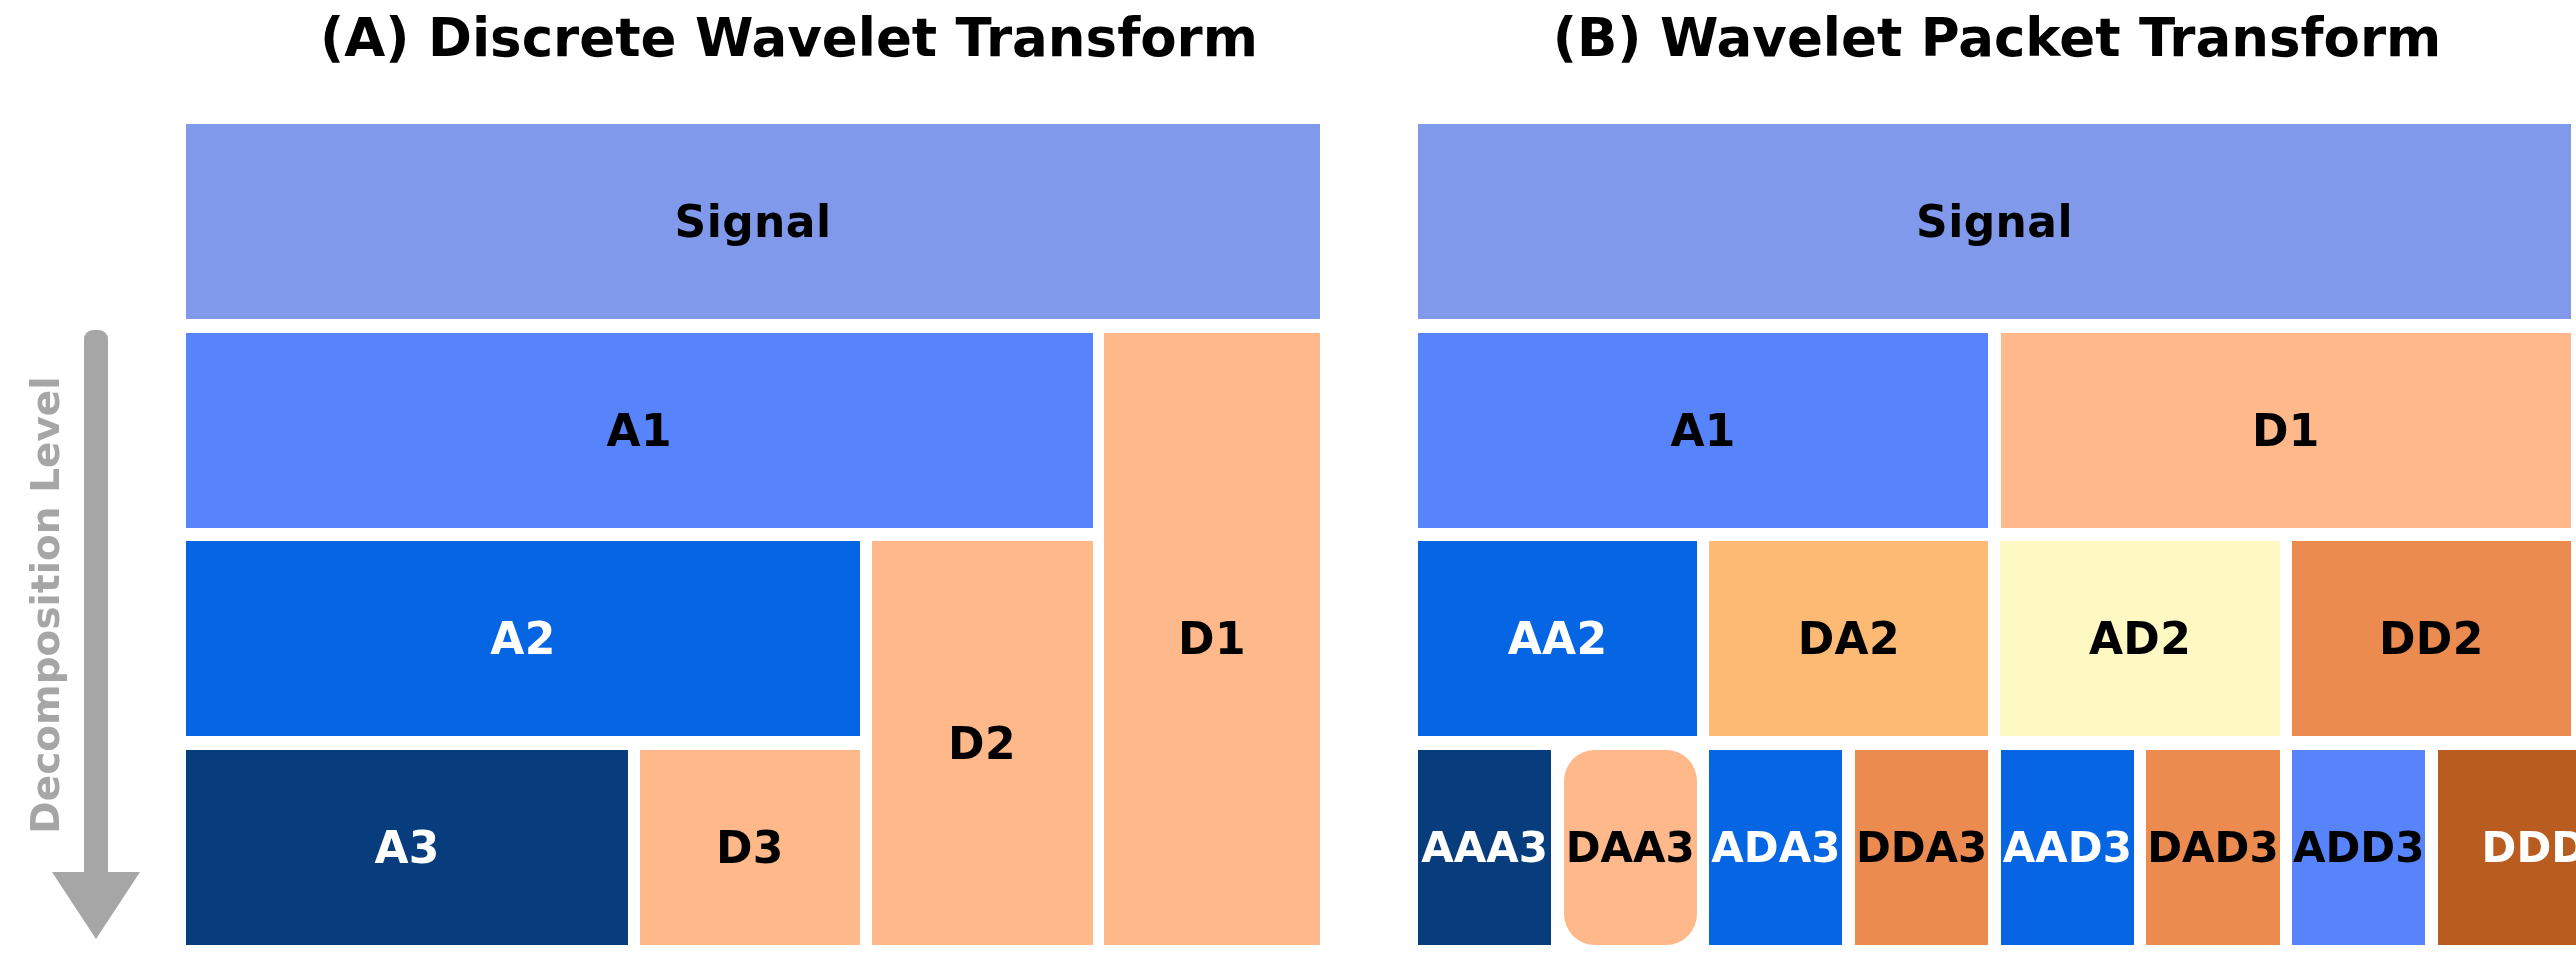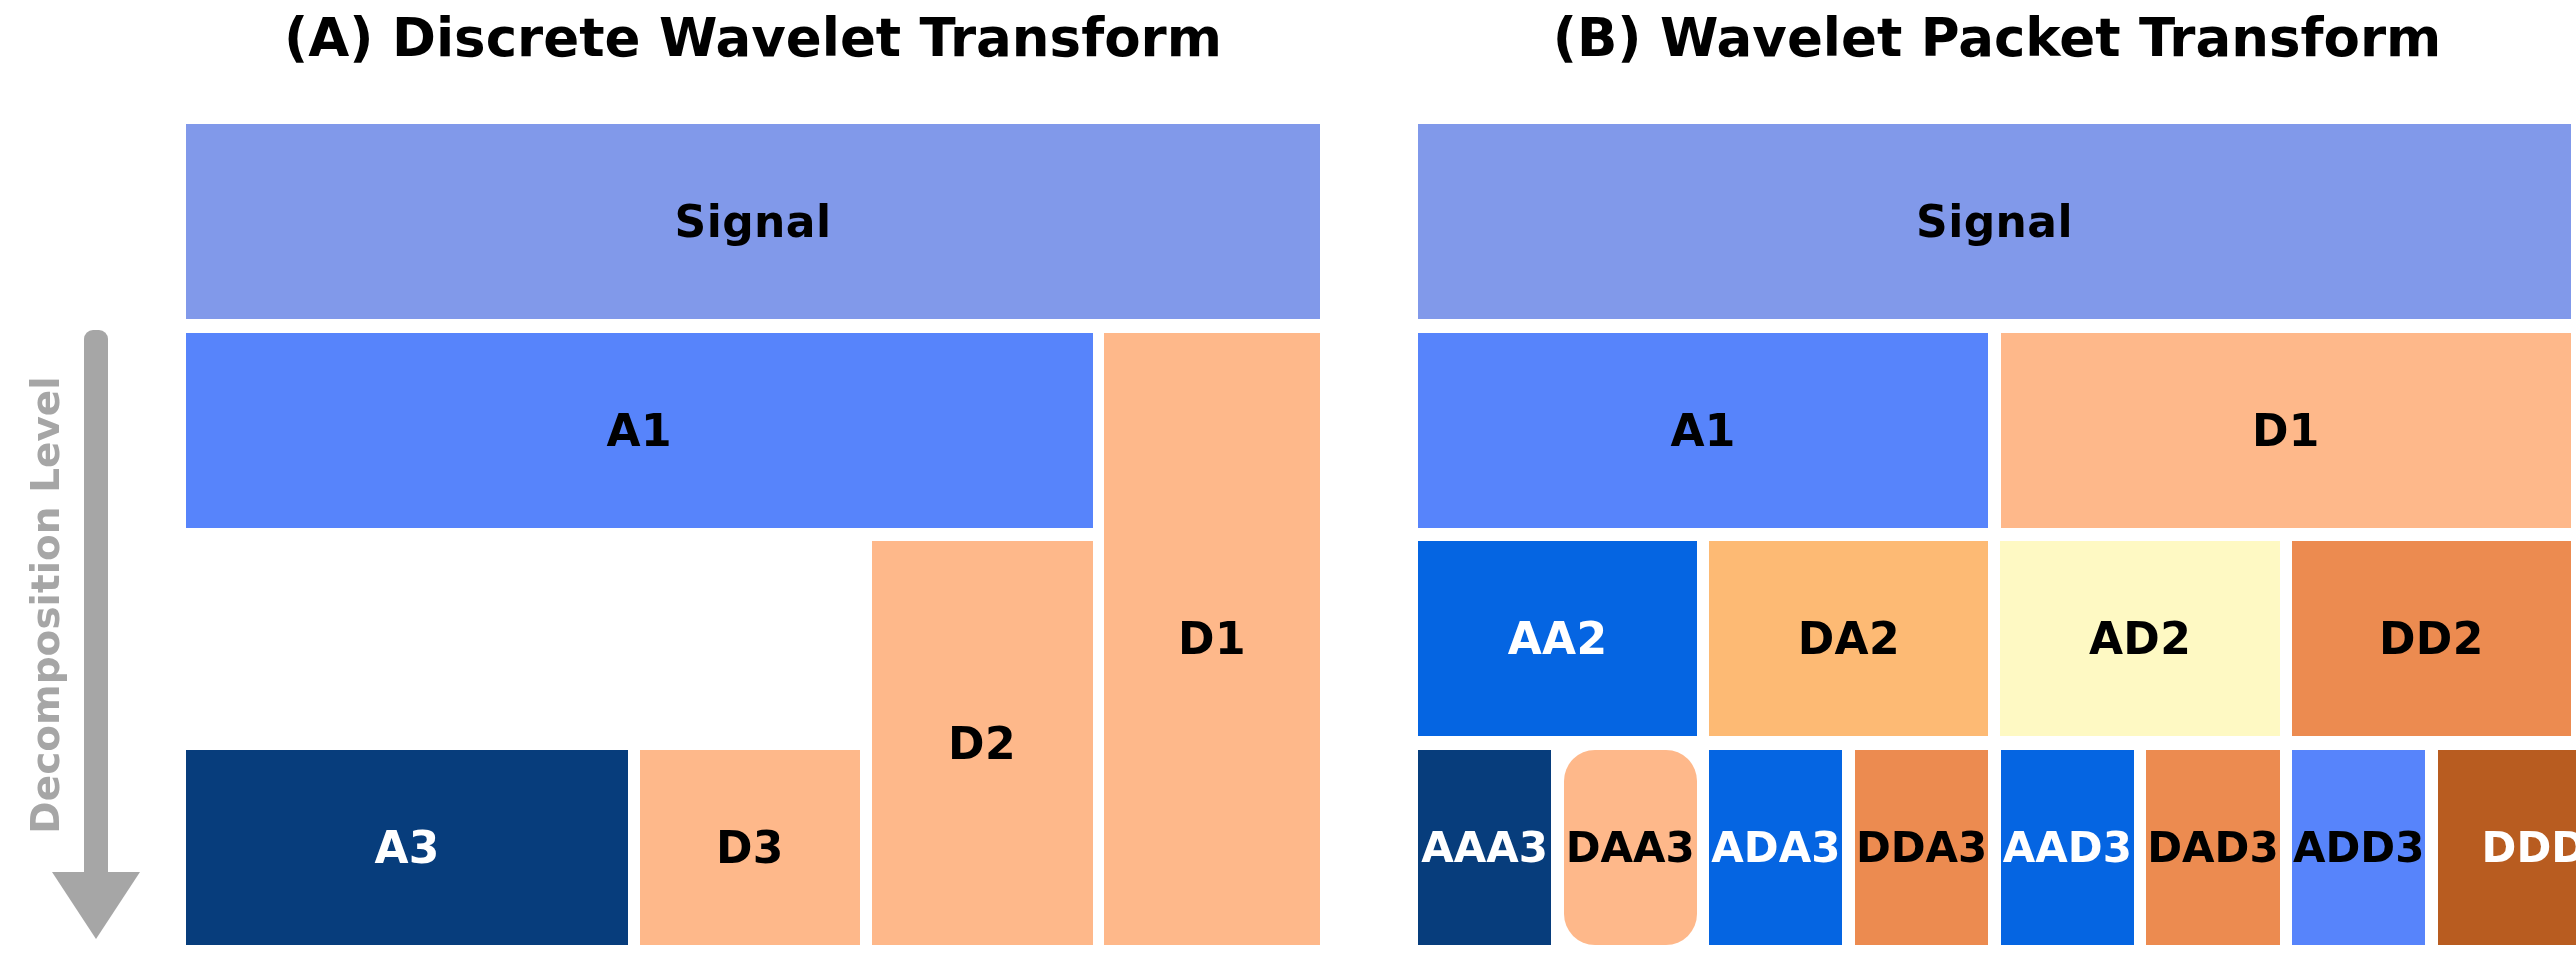--- a/index.html
+++ b/index.html
@@ -65,31 +65,32 @@
     border-left:44px solid transparent;
     border-right:44px solid transparent;
     border-top:67px solid var(--axis_gray,#a6a6a6);
   }
 </style>
 </head>
 <body>
 
 <div class="canvas">
 
-  <div class="title title-a" style="color: rgb(0, 0, 0);">(A) Discrete Wavelet Transform</div>
+  <div class="title title-a" style="color: rgb(0, 0, 0); margin-left: 36px;">(A) Discrete Wavelet Transform</div>
   <div class="title title-b" style="color: rgb(0, 0, 0);">(B) Wavelet Packet Transform</div>
 
   <div class="axis-label" style="color: rgb(166, 166, 166);">Decomposition Level</div>
   <div class="arrow-shaft" style="background: rgb(166, 166, 166);"></div>
   <div class="arrow-head"></div>
 
   <div class="panel panel-a">
     <div class="block pa-signal" style="background: rgb(129, 153, 234); color: rgb(0, 0, 0);">Signal</div>
     <div class="block pa-a1" style="background: rgb(87, 132, 251); color: rgb(0, 0, 0);">A1</div>
     <div class="block pa-d1" style="background: rgb(254, 184, 138); color: rgb(0, 0, 0);">D1</div>
+    <div class="block pa-a2" style="background: rgb(5, 101, 226); color: rgb(255, 255, 255);">A2</div>
     <div class="block pa-d2" style="background: rgb(254, 184, 138); color: rgb(0, 0, 0);">D2</div>
     <div class="block pa-a3" style="background: rgb(7, 61, 124); color: rgb(255, 255, 255);">A3</div>
     <div class="block pa-d3" style="background: rgb(254, 184, 138); color: rgb(0, 0, 0);">D3</div>
   </div>
 
   <div class="panel panel-b">
     <div class="block pb-signal" style="background: rgb(129, 153, 234); color: rgb(0, 0, 0);">Signal</div>
     <div class="block pb-a1" style="background: rgb(87, 132, 251); color: rgb(0, 0, 0);">A1</div>
     <div class="block pb-d1" style="background: rgb(254, 184, 138); color: rgb(0, 0, 0);">D1</div>
     <div class="block pb-aa2" style="background: rgb(5, 101, 226); color: rgb(255, 255, 255);">AA2</div>

